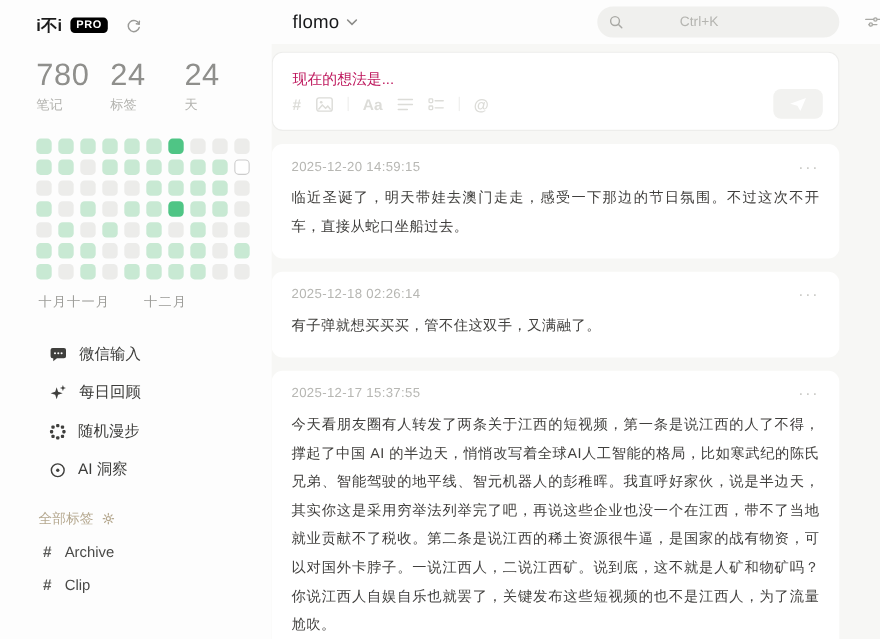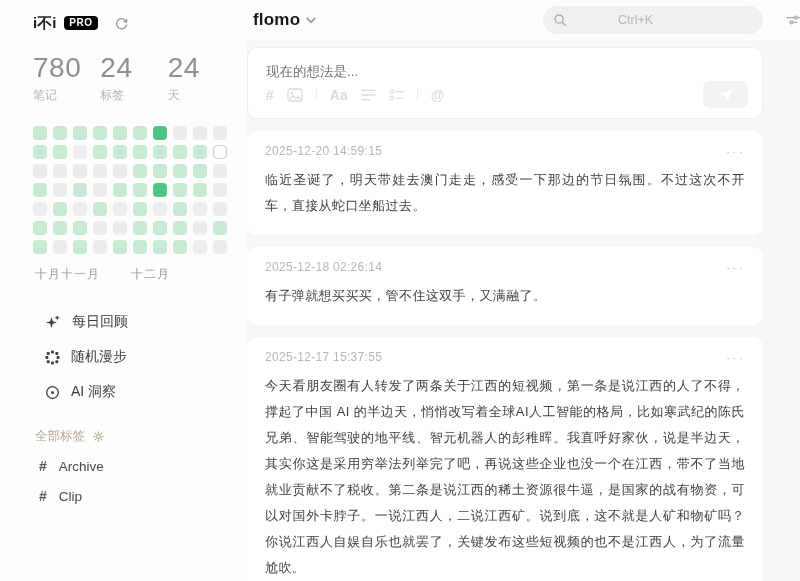--- a/index.html
+++ b/index.html
@@ -29,29 +29,29 @@
   .menu-item .mi-icon { display:flex; align-items:center; color:#3f3f3d; }
   .menu-item.active { background:#42c281; color:#fff; }
   .menu-item.active .mi-icon { color:#fff; }
   .tags-header { display:flex; align-items:center; gap:8px; margin:20px 0 6px 2px; font-size:12.5px; color:#b5a88f; }
   .tag-item { display:flex; align-items:center; gap:12px; height:30px; padding:0 12px 0 6px; font-size:13.5px; color:#4a4a48; cursor:pointer; }
   .tag-hash { color:#5a5a58; font-weight:700; font-size:14px; }
   
   .main { flex:1 1 auto; display:flex; flex-direction:column; background:#fdfdfd; min-width:0; }
   .main-header { height:40px; display:flex; align-items:center; padding:0 37px 0 0; background:#fdfdfd; }
   .logo-wrap { display:flex; align-items:center; gap:6px; margin-left:6px; cursor:pointer; }
-  .logo { font-size:17px; font-weight:700; color:#17181a; letter-spacing:.2px; }
+  .logo { font-size:17px; font-weight:400; color:#17181a; letter-spacing:.2px;margin-left:13px; }
   .searchbox { margin-left:auto; width:220px; height:28px; background:#f0f0ee; border-radius:14px; display:flex; align-items:center; padding:0 10px; gap:7px; }
   .searchbox input { flex:1; border:none; outline:none; background:transparent; font-size:12.5px; color:#6b6b68; font-family:inherit;margin-left:44px; }
   .searchbox input::placeholder { color:#b5b5b1; }
   .content { flex:1; background:#f7f7f5; padding:7px 37px 0 0; display:flex; flex-direction:column; gap:12px; overflow:hidden; }
   .card { background:#fff; border-radius:10px; width:516px; }
   
   .composer { border:1px solid #ededeb; height:80px; padding:15px 14px 10px 18px; display:flex; flex-direction:column; justify-content:space-between; }
-  .composer-placeholder { font-size:13.5px; color:#737373; }
+  .composer-placeholder { font-size:13.5px; color:#be185d; }
   .composer-toolbar { display:flex; align-items:center; gap:13px; color:#dcdcd8; }
   .tool { display:flex; align-items:center; font-size:14px; color:#dcdcd8; cursor:pointer; line-height:1; }
   .tool.txt { font-weight:600; }
   .tool-divider { width:1px; height:13px; background:#ededeb; }
   .send-btn { margin-left:auto; width:45px; height:27px; background:#f2f2f0; border:none; border-radius:7px; display:flex; align-items:center; justify-content:center; cursor:pointer; }
   
   .note { padding:13px 18px 16px 18px; }
   .note-head { display:flex; align-items:flex-end; }
   .note-time { font-size:12px; color:#b7b7b3; letter-spacing:.3px; }
   .note-more { margin-left:auto; color:#c3c3bf; font-size:13px; letter-spacing:2px; line-height:1; cursor:pointer; }
@@ -163,20 +163,31 @@
       </div>
     <div class="hm-months">
       <span class="m0">十月十一月</span>
       <span class="m1">十二月</span>
     </div>
   </div>
 
   <nav class="menu">
     <div class="menu-item">
       <span class="mi-icon">
+        <svg width="16" height="15" viewBox="0 0 17 16" fill="currentColor">
+          <path d="M3 1.5h11a2 2 0 0 1 2 2v6a2 2 0 0 1-2 2H7.2L3.6 14.4v-2.9H3a2 2 0 0 1-2-2v-6a2 2 0 0 1 2-2z"></path>
+          <circle cx="5.3" cy="6.5" r="1" fill="#fdfdfd"></circle>
+            <circle cx="8.5" cy="6.5" r="1" fill="#fdfdfd"></circle>
+            <circle cx="11.7" cy="6.5" r="1" fill="#fdfdfd"></circle>
+        </svg>
+      </span>
+      <span>微信输入</span>
+    </div>
+    <div class="menu-item">
+      <span class="mi-icon">
         <svg width="16" height="16" viewBox="0 0 16 16" fill="currentColor">
           <path d="M6.5 3 L7.8 7.2 L12 8.5 L7.8 9.8 L6.5 14 L5.2 9.8 L1 8.5 L5.2 7.2 Z"></path>
           <path d="M12.2 1 L12.9 3.1 L15 3.8 L12.9 4.5 L12.2 6.6 L11.5 4.5 L9.4 3.8 L11.5 3.1 Z"></path>
         </svg>
       </span>
       <span>每日回顾</span>
     </div>
     <div class="menu-item">
       <span class="mi-icon">
         <svg width="15" height="15" viewBox="0 0 16 16" fill="currentColor">

